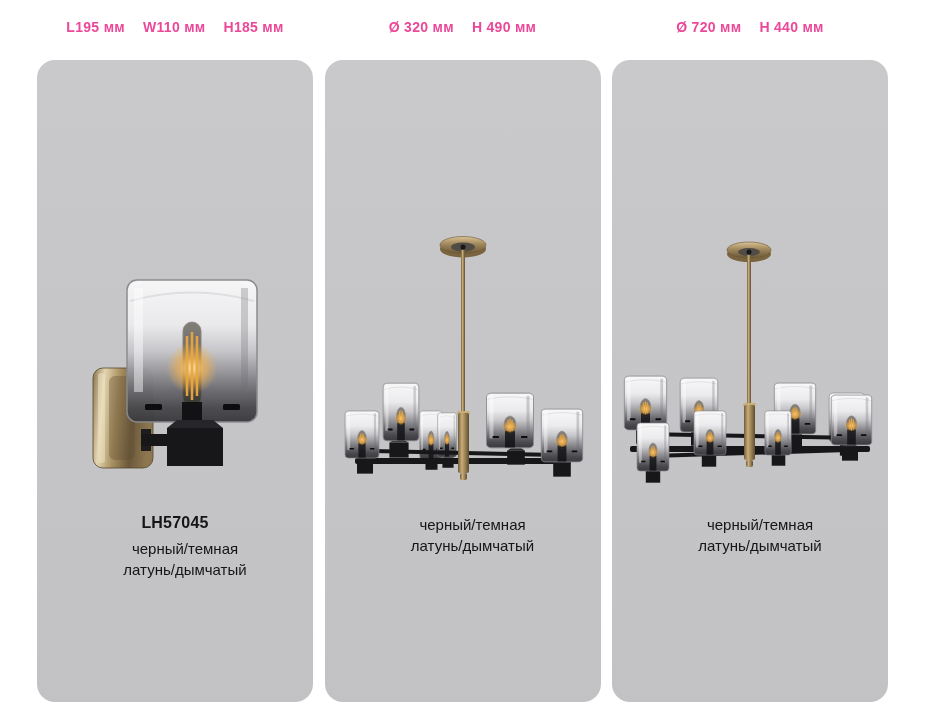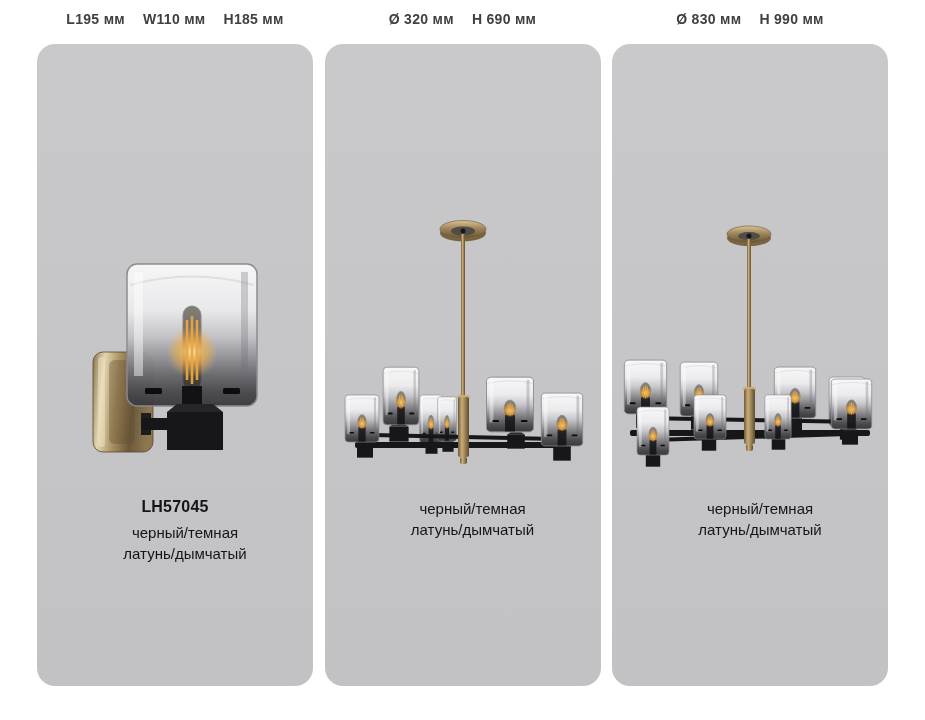--- a/index.html
+++ b/index.html
@@ -11,31 +11,31 @@
     overflow: hidden;
   }
   .page { width: 925px; height: 720px; position: relative; }
   .row {
     display: flex;
     justify-content: space-between;
     padding: 0 37px;
   }
   .col { width: 276px; }
   .dims {
-    height: 44px;
+    height: 60px;
     display: flex;
     align-items: center;
     justify-content: center;
     gap: 18px;
     padding-bottom: 6px;
     box-sizing: border-box;
     font-size: 14px;
     font-weight: 600;
     letter-spacing: 0.3px;
-    color: #404040;
+    color: #ec4899;
     white-space: nowrap;
   }
   .card {
     position: relative;
     width: 276px;
     height: 642px;
     border-radius: 18px;
     background: linear-gradient(180deg, #c9c9cb 0%, #c5c5c7 55%, #c2c2c4 100%);
     overflow: hidden;
   }
@@ -150,21 +150,21 @@
           <div class="code">LH57045</div>
           <div class="finish">черный/темная</div>
           <div class="finish">латунь/дымчатый</div>
         </div>
       </div>
     </section>
 
     <section class="col">
       <div class="dims">
         <span>Ø 320 мм</span>
-        <span>H 690 мм</span>
+        <span>H 490 мм</span>
       </div>
       <div class="card">
         <svg class="art" width="276" height="642" viewBox="0 0 276 642">
 
           <ellipse cx="138" cy="189" rx="23" ry="8.5" fill="#7a643f"></ellipse>
           <ellipse cx="138" cy="185" rx="23" ry="8.5" fill="url(#gBrassV)" stroke="#6a5737" stroke-width="0.6"></ellipse>
           <ellipse cx="138" cy="187" rx="12" ry="4.5" fill="#514c45"></ellipse>
           <circle cx="138" cy="187" r="2.5" fill="#17171a"></circle>
 
           <rect x="136" y="190" width="4" height="163" fill="url(#gBrassH)"></rect>
@@ -193,22 +193,22 @@
         </svg>
         <div class="info">
           <div class="finish">черный/темная</div>
           <div class="finish">латунь/дымчатый</div>
         </div>
       </div>
     </section>
 
     <section class="col">
       <div class="dims">
-        <span>Ø 830 мм</span>
-        <span>H 990 мм</span>
+        <span>Ø 720 мм</span>
+        <span>H 440 мм</span>
       </div>
       <div class="card">
         <svg class="art" width="276" height="642" viewBox="0 0 276 642">
 
           <ellipse cx="137" cy="194" rx="22" ry="8" fill="#7a643f"></ellipse>
           <ellipse cx="137" cy="190" rx="22" ry="8" fill="url(#gBrassV)" stroke="#6a5737" stroke-width="0.6"></ellipse>
           <ellipse cx="137" cy="192" rx="11" ry="4" fill="#514c45"></ellipse>
           <circle cx="137" cy="192" r="2.5" fill="#17171a"></circle>
 
           <rect x="135" y="195" width="4" height="150" fill="url(#gBrassH)"></rect>

